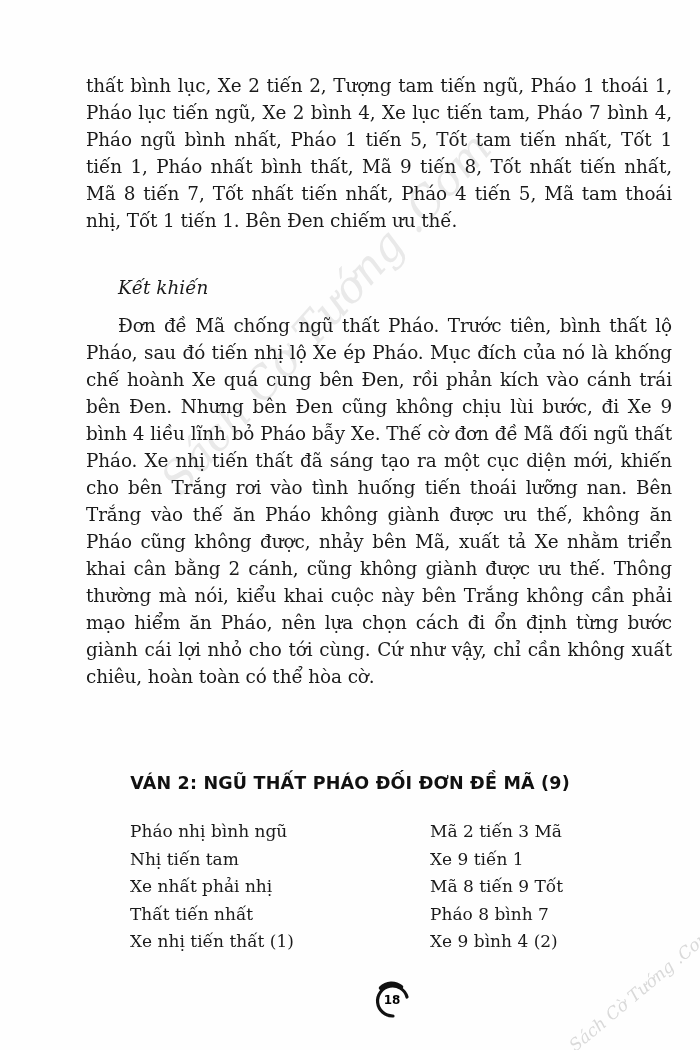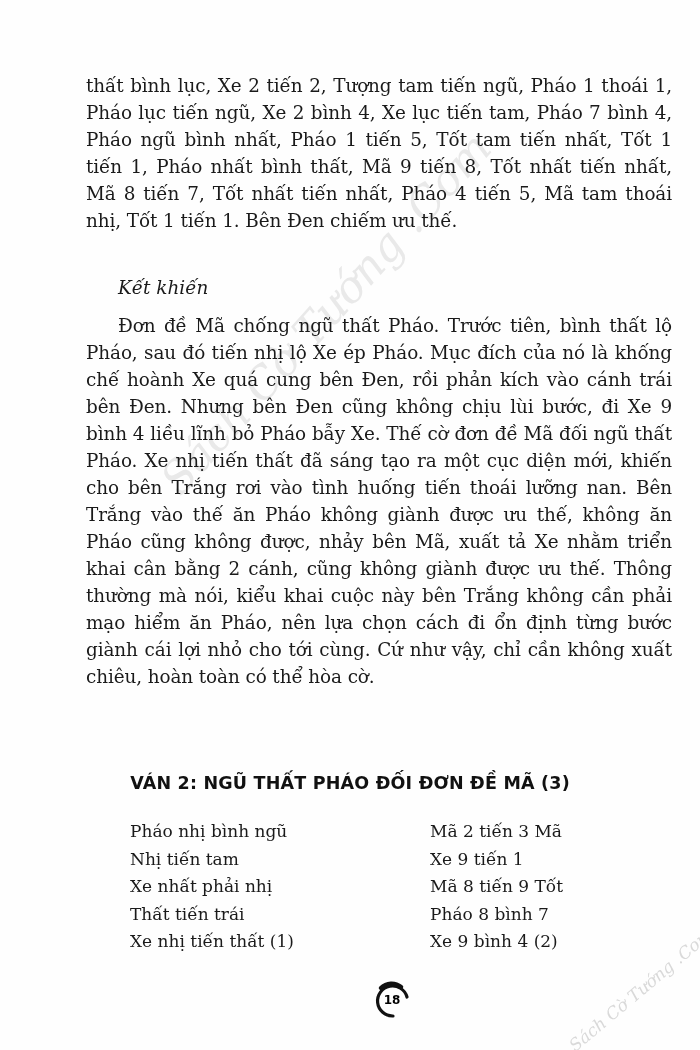--- a/index.html
+++ b/index.html
@@ -120,37 +120,37 @@
 <div class="page">
 
   <div class="watermark wm-center">Sách Cờ Tướng .Com</div>
 
   <div class="text-block para1">thất bình lục, Xe 2 tiến 2, Tượng tam tiến ngũ, Pháo 1 thoái 1, Pháo lục tiến ngũ, Xe 2 bình 4, Xe lục tiến tam, Pháo 7 bình 4, Pháo ngũ bình nhất, Pháo 1 tiến 5, Tốt tam tiến nhất, Tốt 1 tiến 1, Pháo nhất bình thất, Mã 9 tiến 8, Tốt nhất tiến nhất, Mã 8 tiến 7, Tốt nhất tiến nhất, Pháo 4 tiến 5, Mã tam thoái nhị, Tốt 1 tiến 1. Bên Đen chiếm ưu thế.</div>
 
   <div class="subheading">Kết khiến</div>
 
   <div class="text-block para2">Đơn đề Mã chống ngũ thất Pháo. Trước tiên, bình thất lộ Pháo, sau đó tiến nhị lộ Xe ép Pháo. Mục đích của nó là khống chế hoành Xe quá cung bên Đen, rồi phản kích vào cánh trái bên Đen. Nhưng bên Đen cũng không chịu lùi bước, đi Xe 9 bình 4 liều lĩnh bỏ Pháo bẫy Xe. Thế cờ đơn đề Mã đối ngũ thất Pháo. Xe nhị tiến thất đã sáng tạo ra một cục diện mới, khiến cho bên Trắng rơi vào tình huống tiến thoái lưỡng nan. Bên Trắng vào thế ăn Pháo không giành được ưu thế, không ăn Pháo cũng không được, nhảy bên Mã, xuất tả Xe nhằm triển khai cân bằng 2 cánh, cũng không giành được ưu thế. Thông thường mà nói, kiểu khai cuộc này bên Trắng không cần phải mạo hiểm ăn Pháo, nên lựa chọn cách đi ổn định từng bước giành cái lợi nhỏ cho tới cùng. Cứ như vậy, chỉ cần không xuất chiêu, hoàn toàn có thể hòa cờ.</div>
 
-  <div class="section-title">VÁN 2: NGŨ THẤT PHÁO ĐỐI ĐƠN ĐỀ MÃ (3)</div>
+  <div class="section-title">VÁN 2: NGŨ THẤT PHÁO ĐỐI ĐƠN ĐỀ MÃ (9)</div>
 
   <div class="moves">
     <div class="moves-row">
       <span class="move-white">Pháo nhị bình ngũ</span>
       <span class="move-black">Mã 2 tiến 3 Mã</span>
     </div>
     <div class="moves-row">
       <span class="move-white">Nhị tiến tam</span>
       <span class="move-black">Xe 9 tiến 1</span>
     </div>
     <div class="moves-row">
       <span class="move-white">Xe nhất phải nhị</span>
       <span class="move-black">Mã 8 tiến 9 Tốt</span>
     </div>
     <div class="moves-row">
-      <span class="move-white">Thất tiến trái</span>
+      <span class="move-white">Thất tiến nhất</span>
       <span class="move-black">Pháo 8 bình 7</span>
     </div>
     <div class="moves-row">
       <span class="move-white">Xe nhị tiến thất (1)</span>
       <span class="move-black">Xe 9 bình 4 (2)</span>
     </div>
   </div>
 
   <div class="page-number">
     <svg width="42" height="42" viewBox="0 0 42 42">

